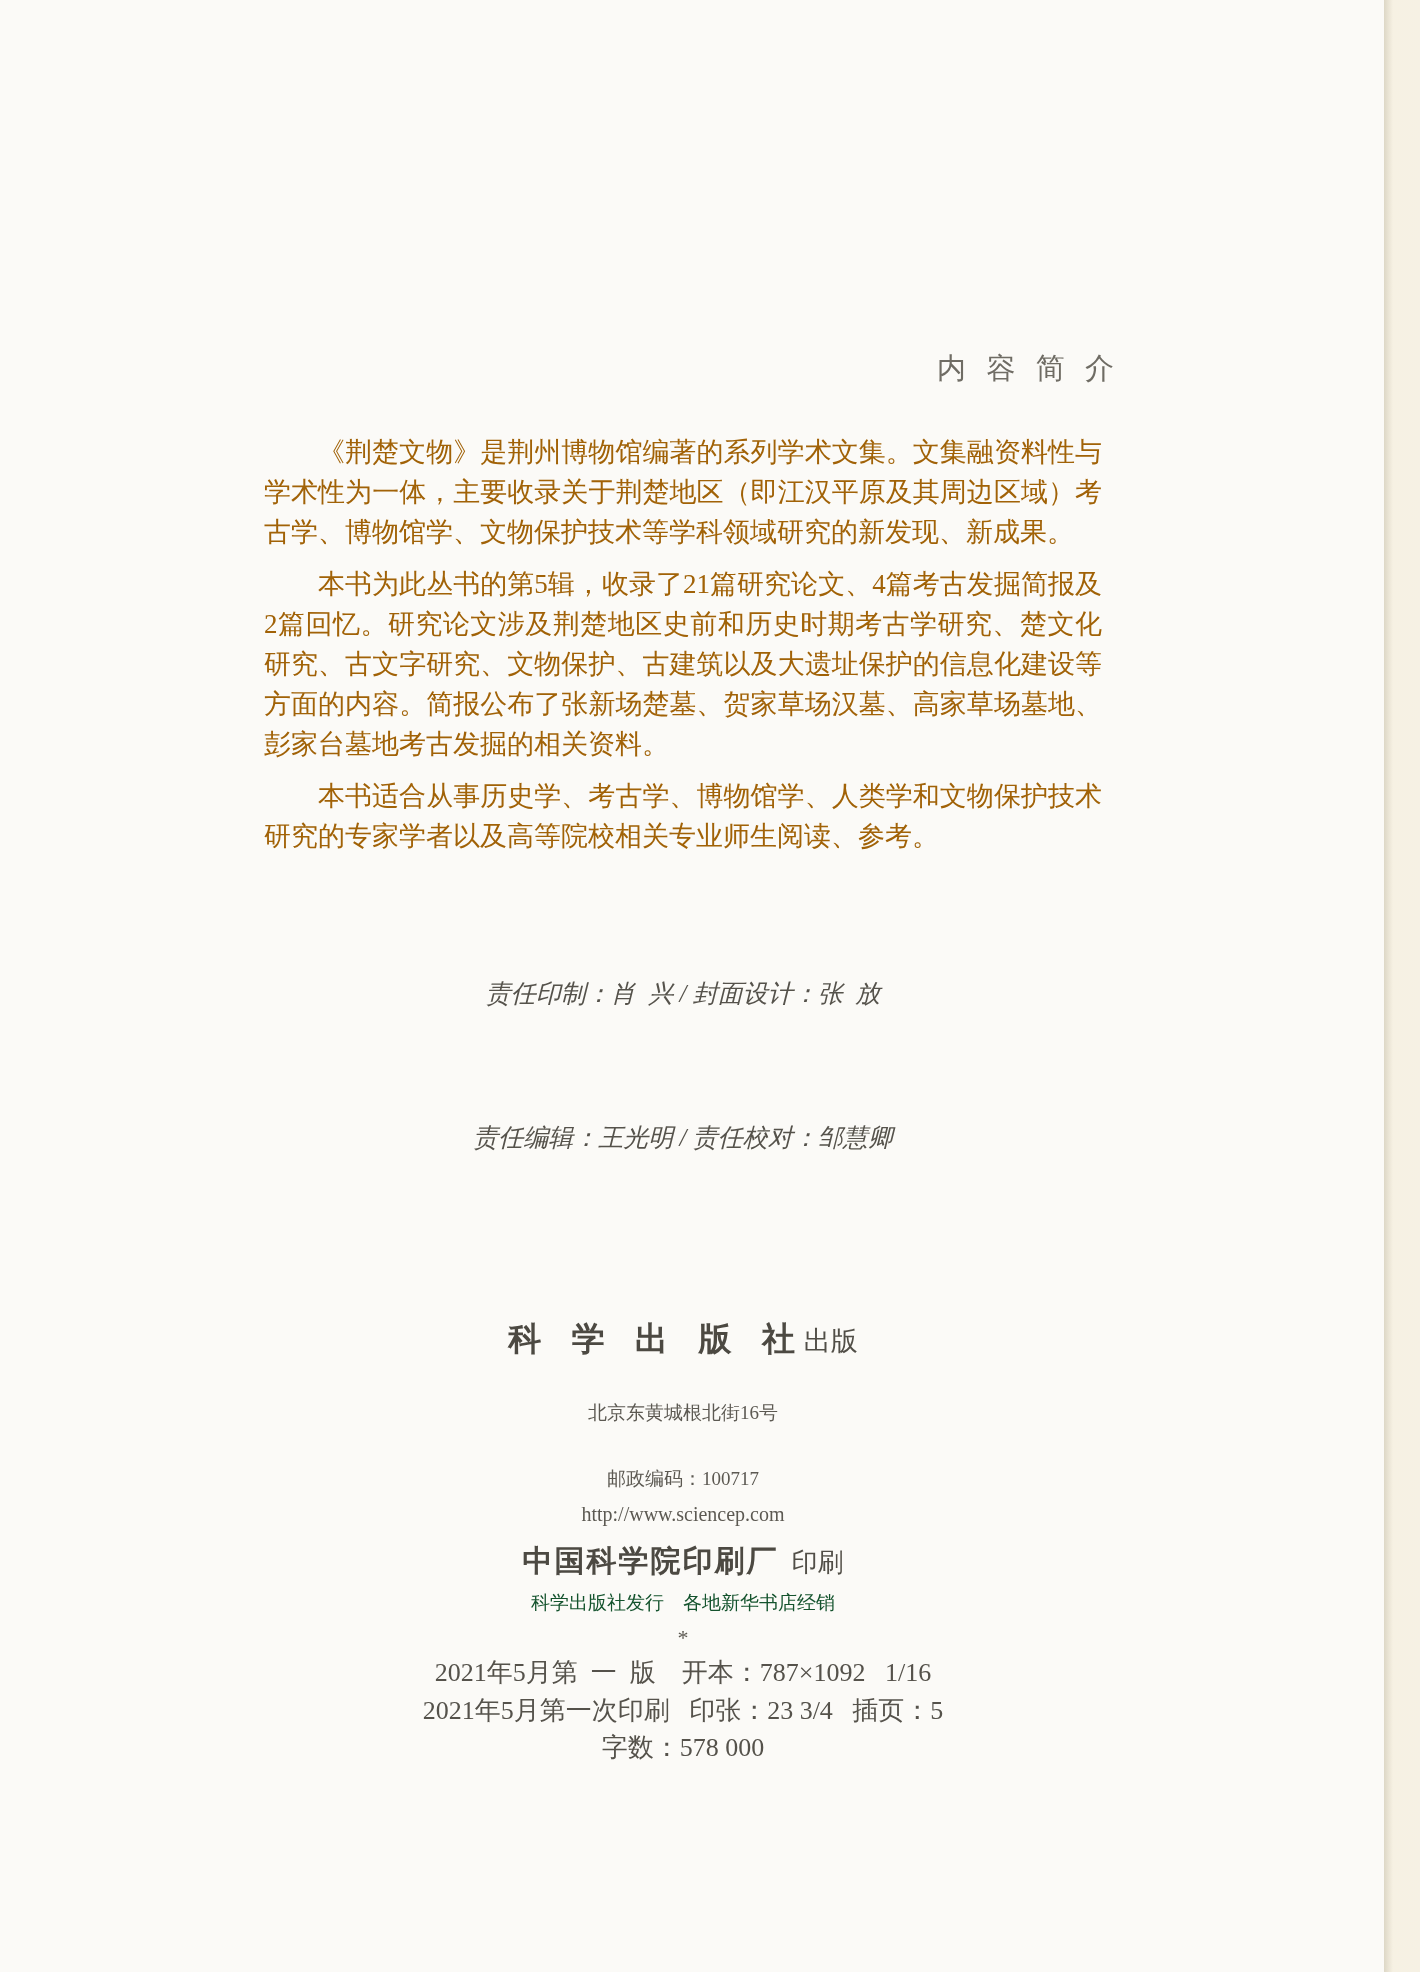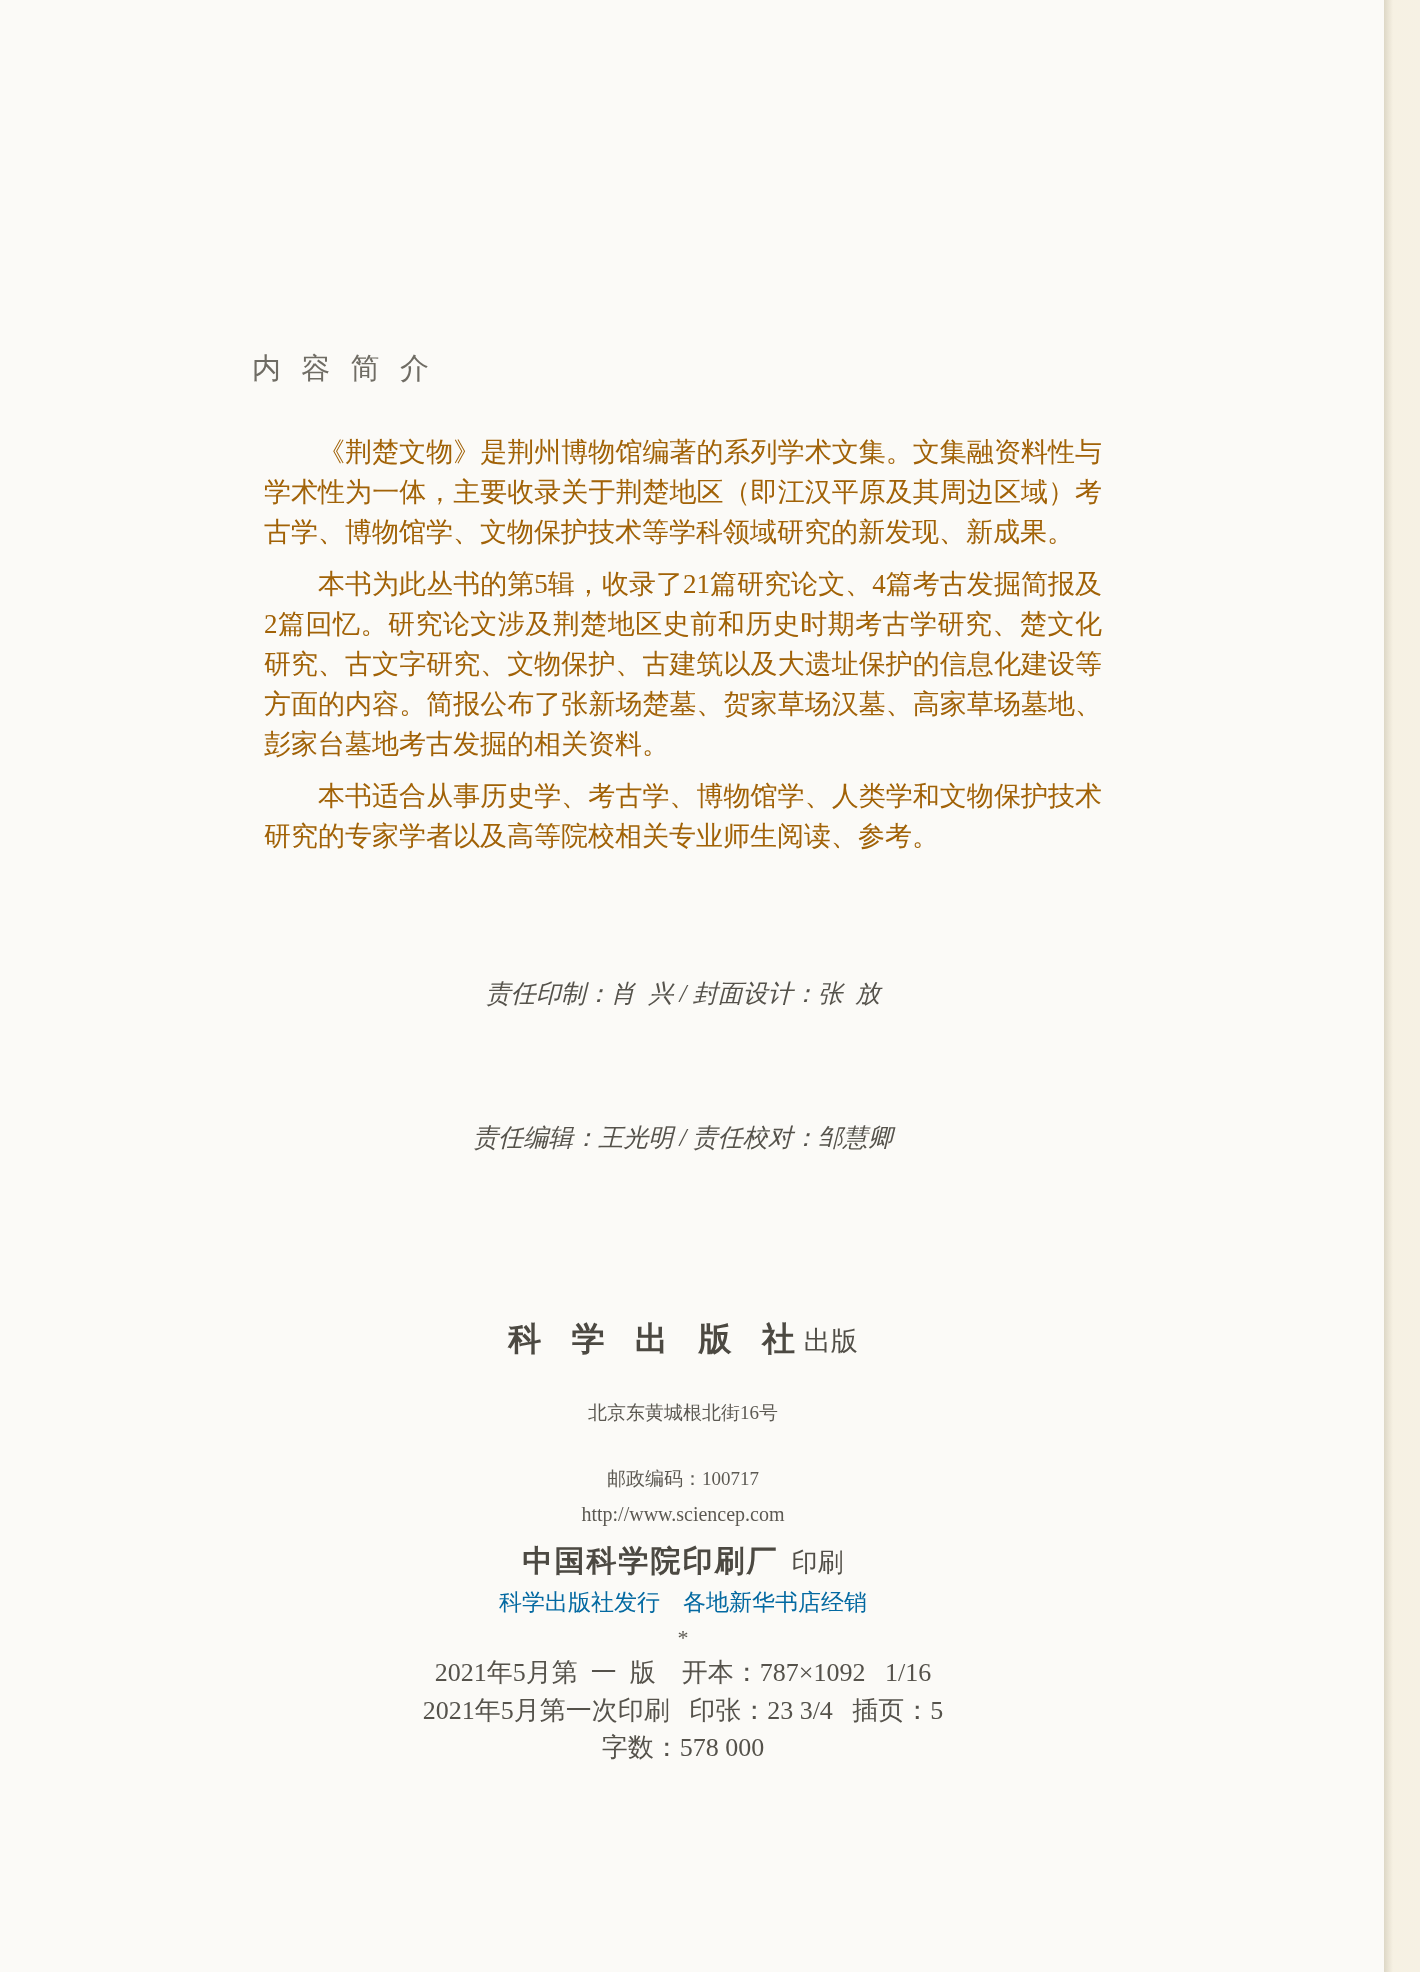--- a/index.html
+++ b/index.html
@@ -17,21 +17,21 @@
     width: 36px; height: 100%;
     background: linear-gradient(to right, #ddd7c6 0px, #f6f1e3 9px, #f6f1e4 100%);
   }
   .content-column {
     position: absolute;
     left: 252px; top: 348px;
     width: 862px;
   }
   .intro-title {
     margin: 0 0 44px 0;
-    text-align: left;
+    text-align: right;
     font-size: 29px;
     line-height: 40px;
     font-weight: normal;
     color: #6f6c64;
     word-spacing: 0.45em;
   }
   .intro-paragraph {
     margin: 12px;
     font-size: 27px;
     line-height: 40px;
@@ -98,21 +98,21 @@
     font-size: 33px;
     font-weight: bold;
     letter-spacing: 2px;
     color: #4c4942;
   }
   .publisher-name { word-spacing: 0.55em; }
   .colophon-small { font-size: 19px; line-height: 34px; color: #5c5952; margin-top: 32px; }
   .colophon-web { font-size: 20px; line-height: 36px; color: #5c5952; }
   .printer-line { margin-top: 8px; line-height: 42px; font-size: 26px; color: #514e47; }
   .printer-name { font-size: 30px; }
-  .distribution-line { font-size: 23px; line-height: 38px; color: #0369a1; }
+  .distribution-line { font-size: 19px; line-height: 38px; color: #14532d; }
   .star-line { font-size: 22px; line-height: 32px; color: #5c5952; }
   .edition-line, .printing-line { font-size: 26px; line-height: 38px; color: #55524b; }
   .wordcount-line { font-size: 26px; line-height: 36px; color: #55524b; }
 </style>
 </head>
 <body>
 
 <div class="page-edge"></div>
 
 <div class="content-column">

